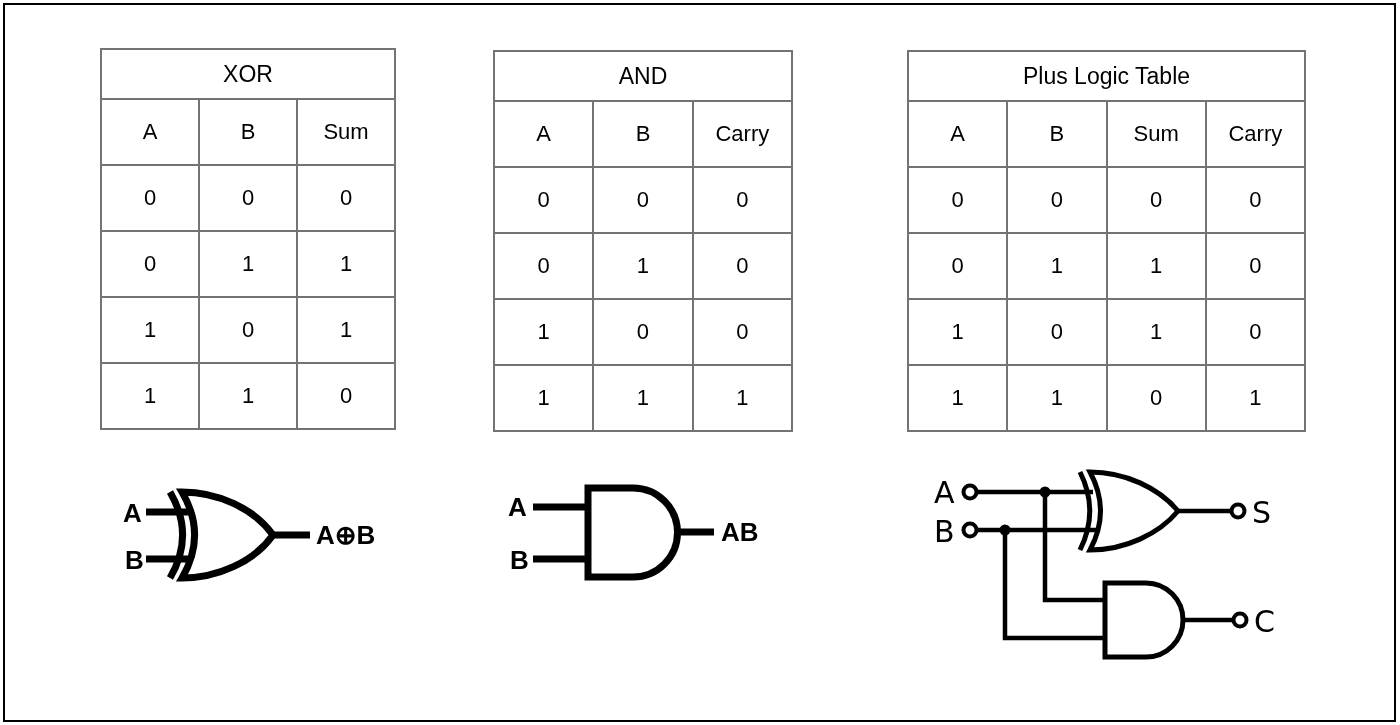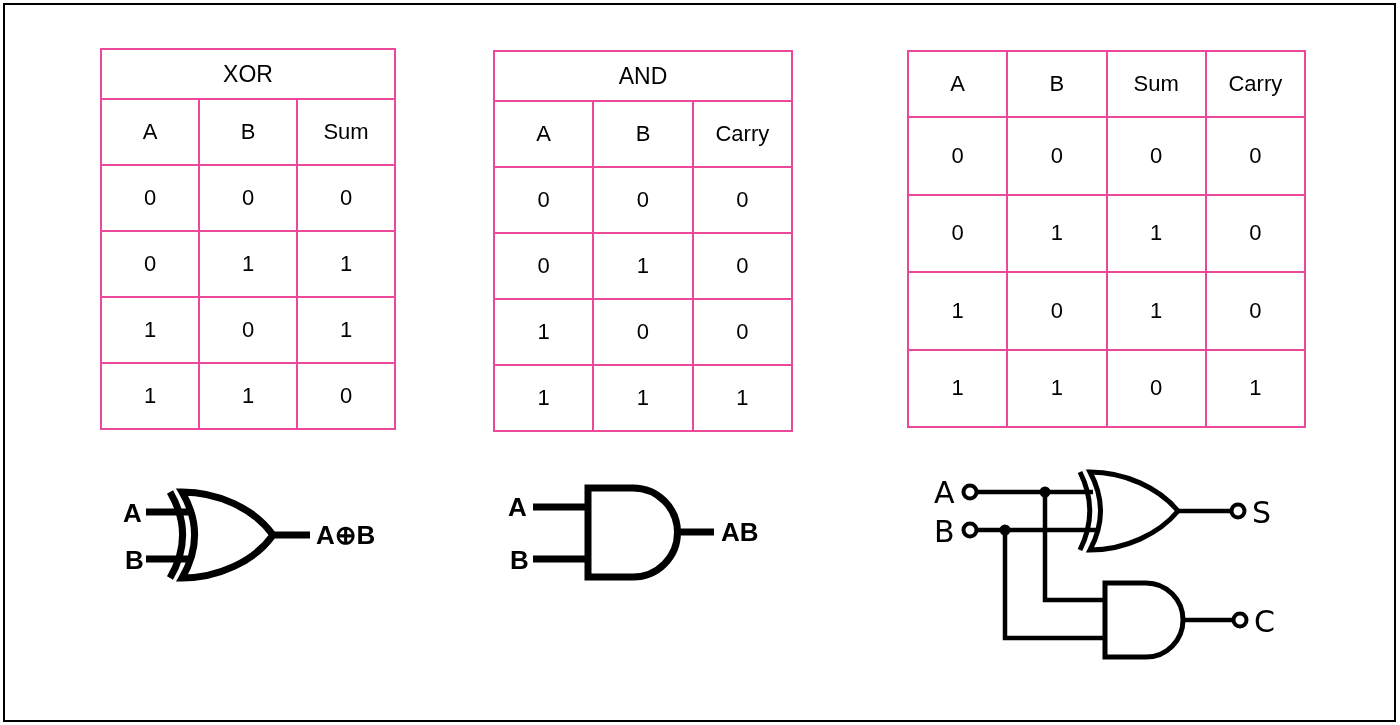--- a/index.html
+++ b/index.html
@@ -10,21 +10,21 @@
   }
   #frame{
     position:absolute;left:3px;top:3px;right:4px;bottom:3px;
     border:2px solid #000;
   }
   table.truth{
     position:absolute;border-collapse:collapse;table-layout:fixed;
     background:#fff;
   }
   table.truth th, table.truth td{
-    border:2px solid #ec4899;text-align:center;vertical-align:middle;
+    border:2px solid #737373;text-align:center;vertical-align:middle;
     font-weight:normal;font-size:22px;padding:0;
   }
   table.truth th.title{height:48px;font-size:23px;}
   table.truth td{height:64px;}
   #tbl-xor {left:100px;top:48px;width:296px;height:378px;}
   #tbl-and {left:493px;top:50px;width:300px;height:378px;padding-left:48px;}
   #tbl-plus{left:907px;top:50px;width:399px;height:378px;}
   .fig{position:absolute;}
   #fig-xor {left:112px;top:462px;}
   #fig-and {left:500px;top:470px;}
@@ -104,20 +104,23 @@
         <tr>
           <td>1</td>
           <td>1</td>
           <td>1</td>
         </tr>
       </tbody>
     </table>
   <table class="truth" id="tbl-plus">
       <thead>
         <tr>
+          <th class="title" colspan="4">Plus Logic Table</th>
+        </tr>
+        <tr>
           <td>A</td>
           <td>B</td>
           <td>Sum</td>
           <td>Carry</td>
         </tr>
       </thead>
       <tbody>
         <tr>
           <td>0</td>
           <td>0</td>

